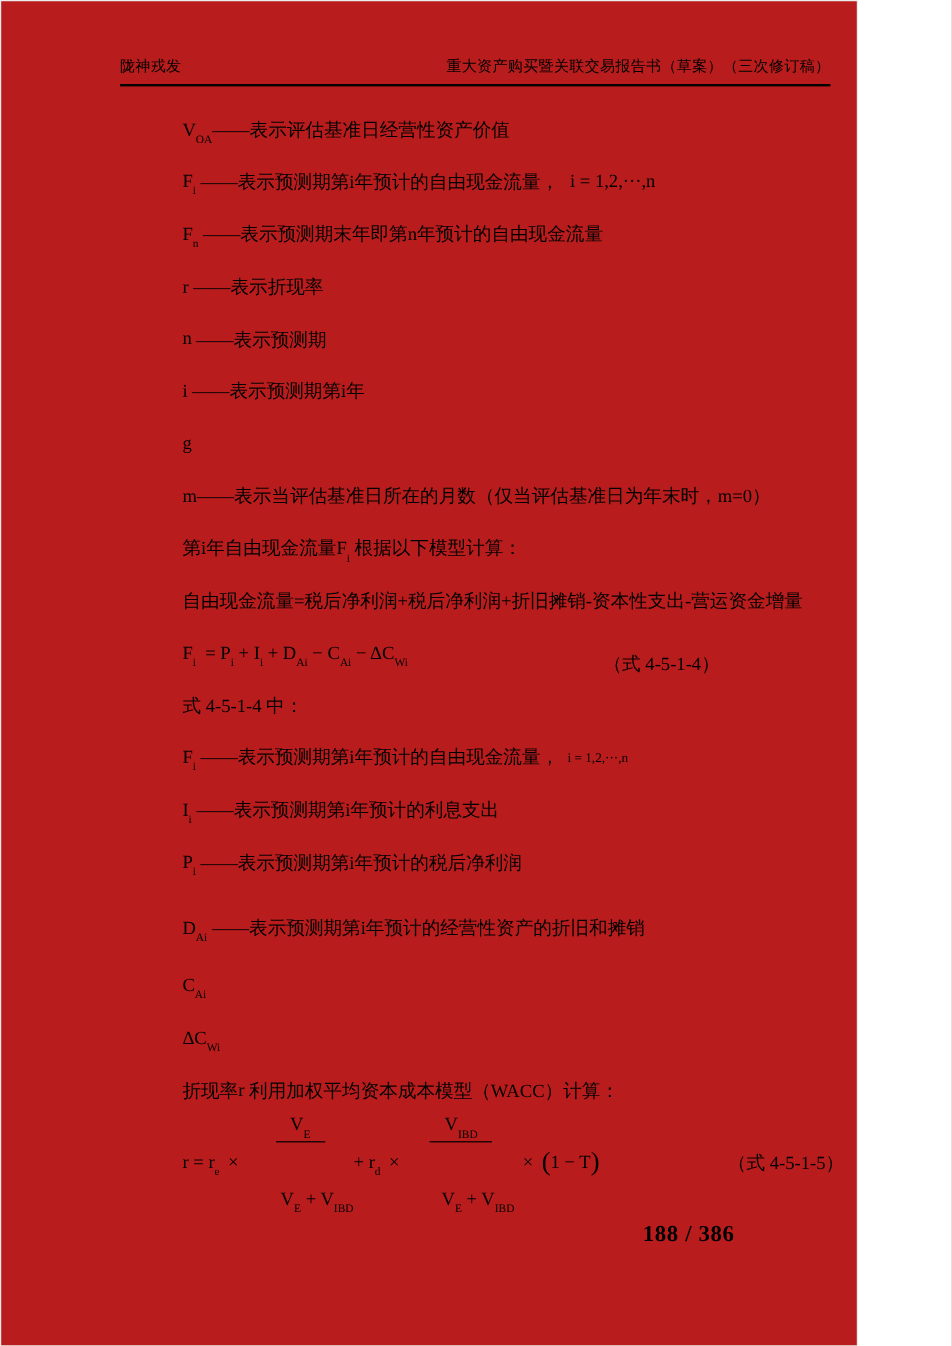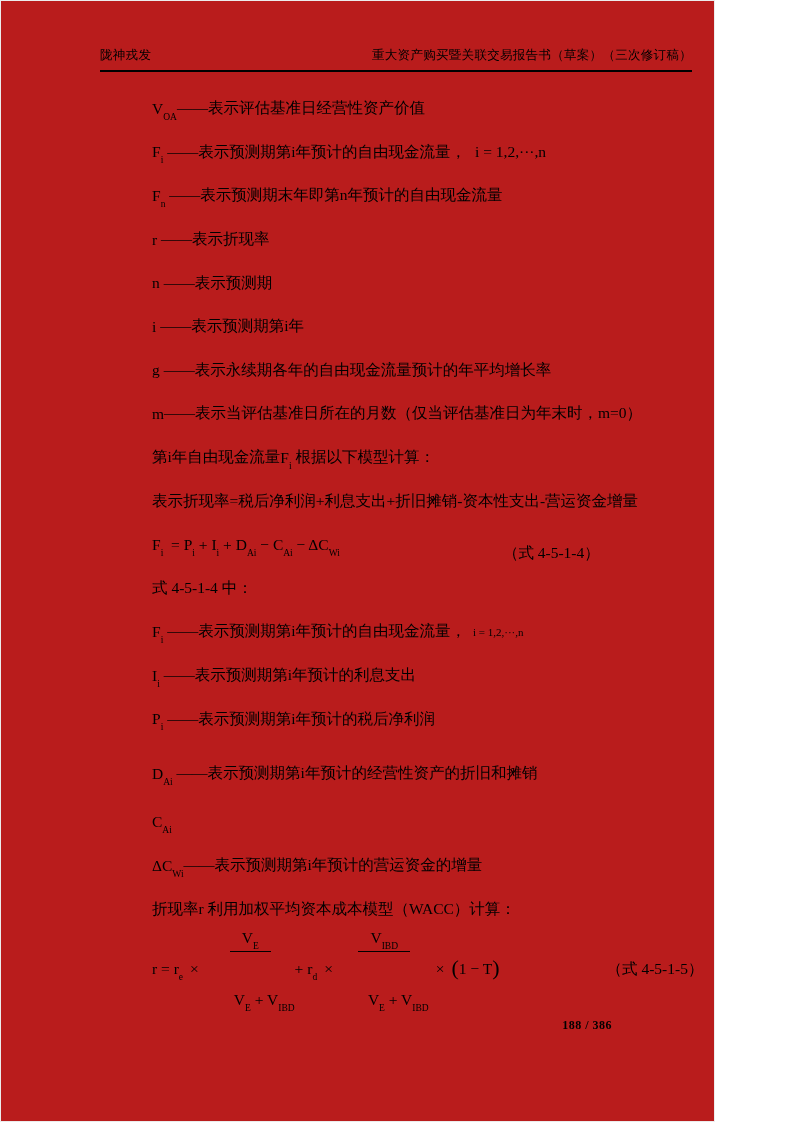--- a/index.html
+++ b/index.html
@@ -40,21 +40,21 @@
   .op{margin:0 7px;}
   .formula2{height:64px;margin-top:6px;}
   .frac{display:inline-flex;flex-direction:column;align-items:center;line-height:1.35;gap:36px;}
   .frac .num{padding:0 12px 2px;border-bottom:1.5px solid #000;}
   .frac .den{padding-top:2px;white-space:pre;margin-left:28px;}
   .bigp{font-size:22px;line-height:1;position:relative;top:-1px;}
   .inner{white-space:pre;}
   
   .footer{
     position:absolute;top:1018px;right:103px;
-    font-size:12px;font-weight:bold;letter-spacing:.5px;
+    font-size:19px;font-weight:bold;letter-spacing:.5px;
   }
 </style>
 </head>
 <body>
 
 <div class="page">
 
   <div class="header">
     <span>陇神戎发</span>
     <span>重大资产购买暨关联交易报告书（草案）（三次修订稿）</span>
@@ -88,36 +88,35 @@
       <span class="txt"> ——表示预测期</span>
     </div>
 
     <div class="para">
       <span class="tok">i</span>
       <span class="txt"> ——表示预测期第i年</span>
     </div>
 
     <div class="para">
       <span class="tok">g</span>
-      <span class="txt"> ——表示永续期各年的自由现金流量预计的年平均增长率</span>
     </div>
 
     <div class="para">
       <span class="tok">m</span>
       <span class="txt">——表示当评估基准日所在的月数（仅当评估基准日为年末时，m=0）</span>
     </div>
 
     <div class="para">
       <span class="pre">第i年自由现金流量</span>
       <span class="tok"><span>F</span><sub>i</sub></span>
       <span class="txt"> 根据以下模型计算：</span>
     </div>
 
     <div class="para">
-      <span class="txt">表示折现率=税后净利润+利息支出+折旧摊销-资本性支出-营运资金增量</span>
+      <span class="txt">自由现金流量=税后净利润+税后净利润+折旧摊销-资本性支出-营运资金增量</span>
     </div>
 
     <div class="para">
       <span class="tok"><span>F</span><sub>i</sub></span>
       <span class="tok"><span>  = P</span><sub>i</sub></span>
       <span class="tok"><span> + I</span><sub>i</sub></span>
       <span class="tok"><span> + D</span><sub>Ai</sub></span>
       <span class="tok"><span> − C</span><sub>Ai</sub></span>
       <span class="tok"><span> − ΔC</span><sub>Wi</sub></span>
       <span class="eq-label">（式 4-5-1-4）</span>
@@ -147,21 +146,20 @@
       <span class="tok"><span>D</span><sub>Ai</sub></span>
       <span class="txt"> ——表示预测期第i年预计的经营性资产的折旧和摊销</span>
     </div>
 
     <div class="para gap2">
       <span class="tok"><span>C</span><sub>Ai</sub></span>
     </div>
 
     <div class="para">
       <span class="tok"><span>ΔC</span><sub>Wi</sub></span>
-      <span class="txt">——表示预测期第i年预计的营运资金的增量</span>
     </div>
 
     <div class="para">
       <span class="pre">折现率</span>
       <span class="tok">r</span>
       <span class="txt"> 利用加权平均资本成本模型（WACC）计算：</span>
     </div>
 
     <div class="para formula2">
       <span class="tok"><span>r = r</span><sub>e</sub></span>

